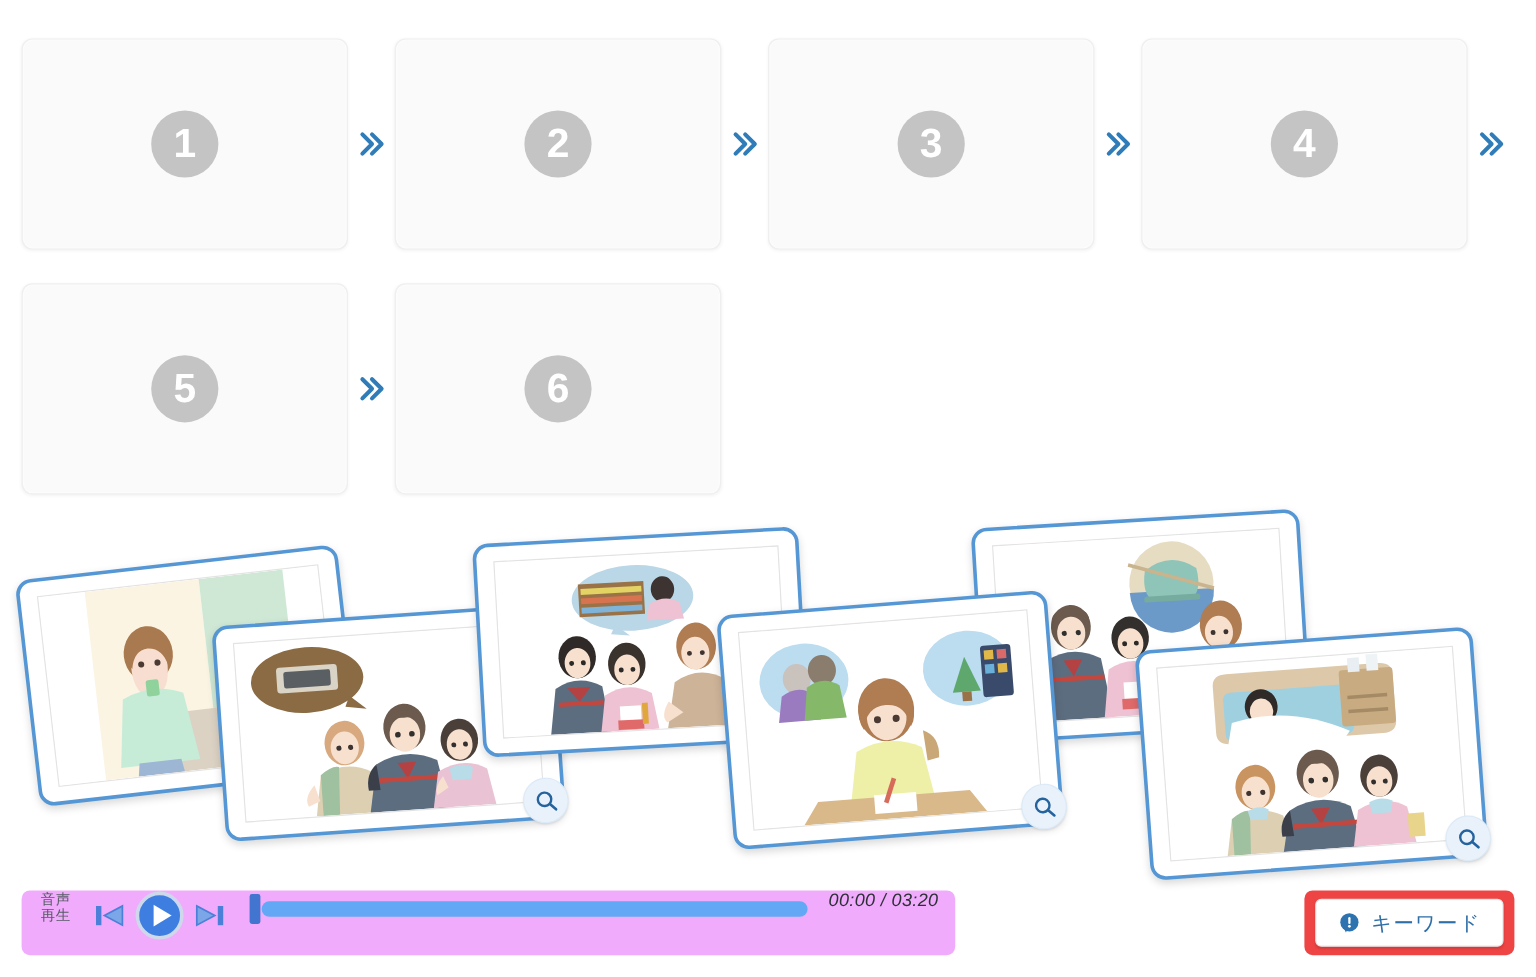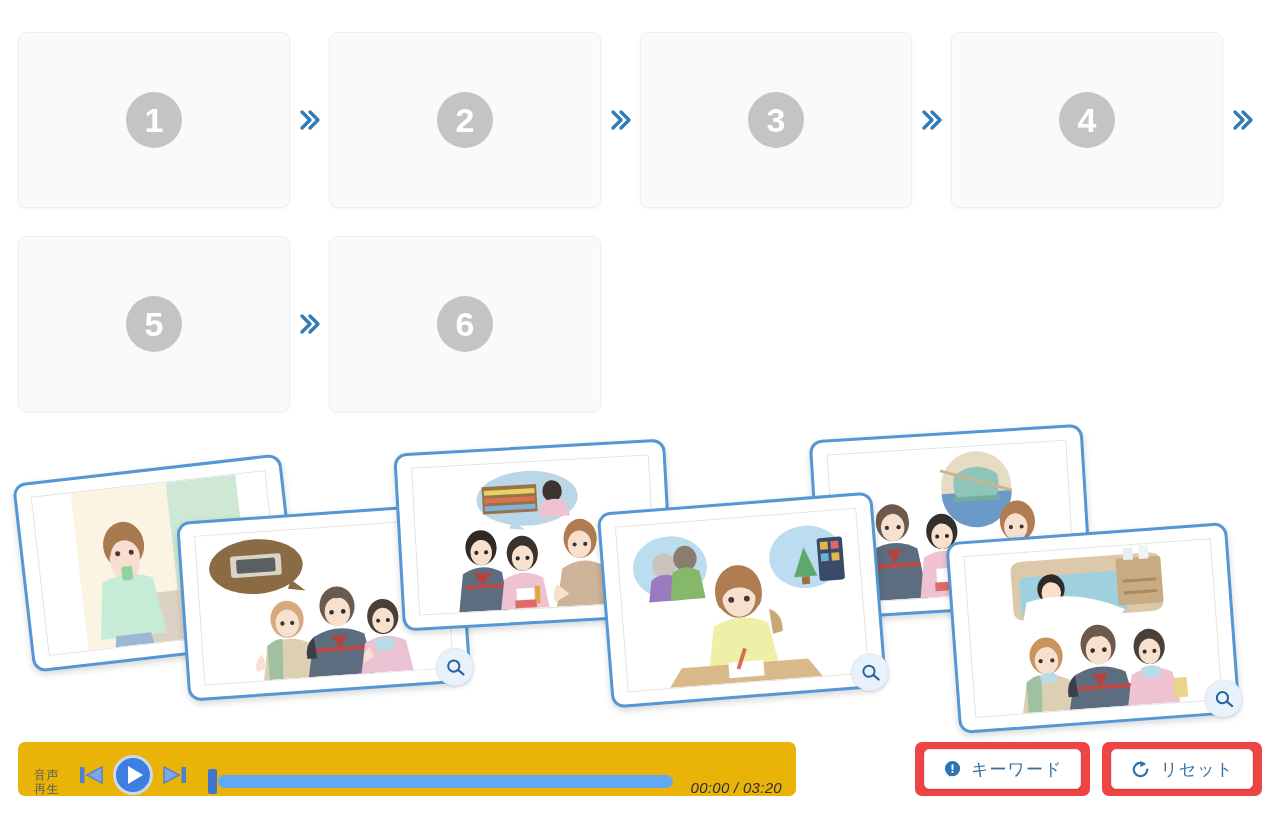--- a/index.html
+++ b/index.html
@@ -79,23 +79,23 @@
     right: -6px; bottom: -6px;
     box-shadow: 0 1px 2px rgba(0,0,0,0.10);
   }
   .zoom-badge svg { display: block; }
 
   
   .player {
     position: absolute;
     left: 18px; top: 742px;
     width: 778px; height: 54px;
-    background: #eab308;
+    background: #f0abfc;
     border-radius: 7px;
-    display: flex; align-items: flex-end;
+    display: flex; align-items: flex-start;
     padding: 0 14px 0 16px;
   }
   .player-label {
     font-size: 12px; color: #555b63;
     line-height: 14px;
     width: 30px;
     flex: 0 0 auto;
     letter-spacing: 0.5px;
   }
   .transport { display: flex; align-items: center; gap: 6px; margin-left: 12px; flex: 0 0 auto; }
@@ -529,26 +529,15 @@
             <circle cx="10" cy="9" r="8" fill="#2d73b0"></circle>
             <path d="M5 14 L9 13 L7 18 z" fill="#2d73b0"></path>
             <rect x="9" y="4.4" width="2" height="6.2" rx="1" fill="#ffffff"></rect>
             <circle cx="10" cy="12.6" r="1.2" fill="#ffffff"></circle>
           </svg>
         </span>
         <span class="lbl">キーワード</span>
       </button>
     </div>
 
-    <div class="action-pad">
-      <button class="action-btn">
-        <span>
-          <svg width="21" height="21" viewBox="0 0 22 22">
-            <path d="M18 11 a7 7 0 1 1 -3.2 -5.9" stroke="#2d73b0" stroke-width="2.3" fill="none" stroke-linecap="round"></path>
-            <path d="M10.5 2.2 L16.8 5.6 L10.9 8.4 z" fill="#2d73b0"></path>
-          </svg>
-        </span>
-        <span class="lbl">リセット</span>
-      </button>
-    </div>
   </div>
 
 </div>
 
 </body></html>

